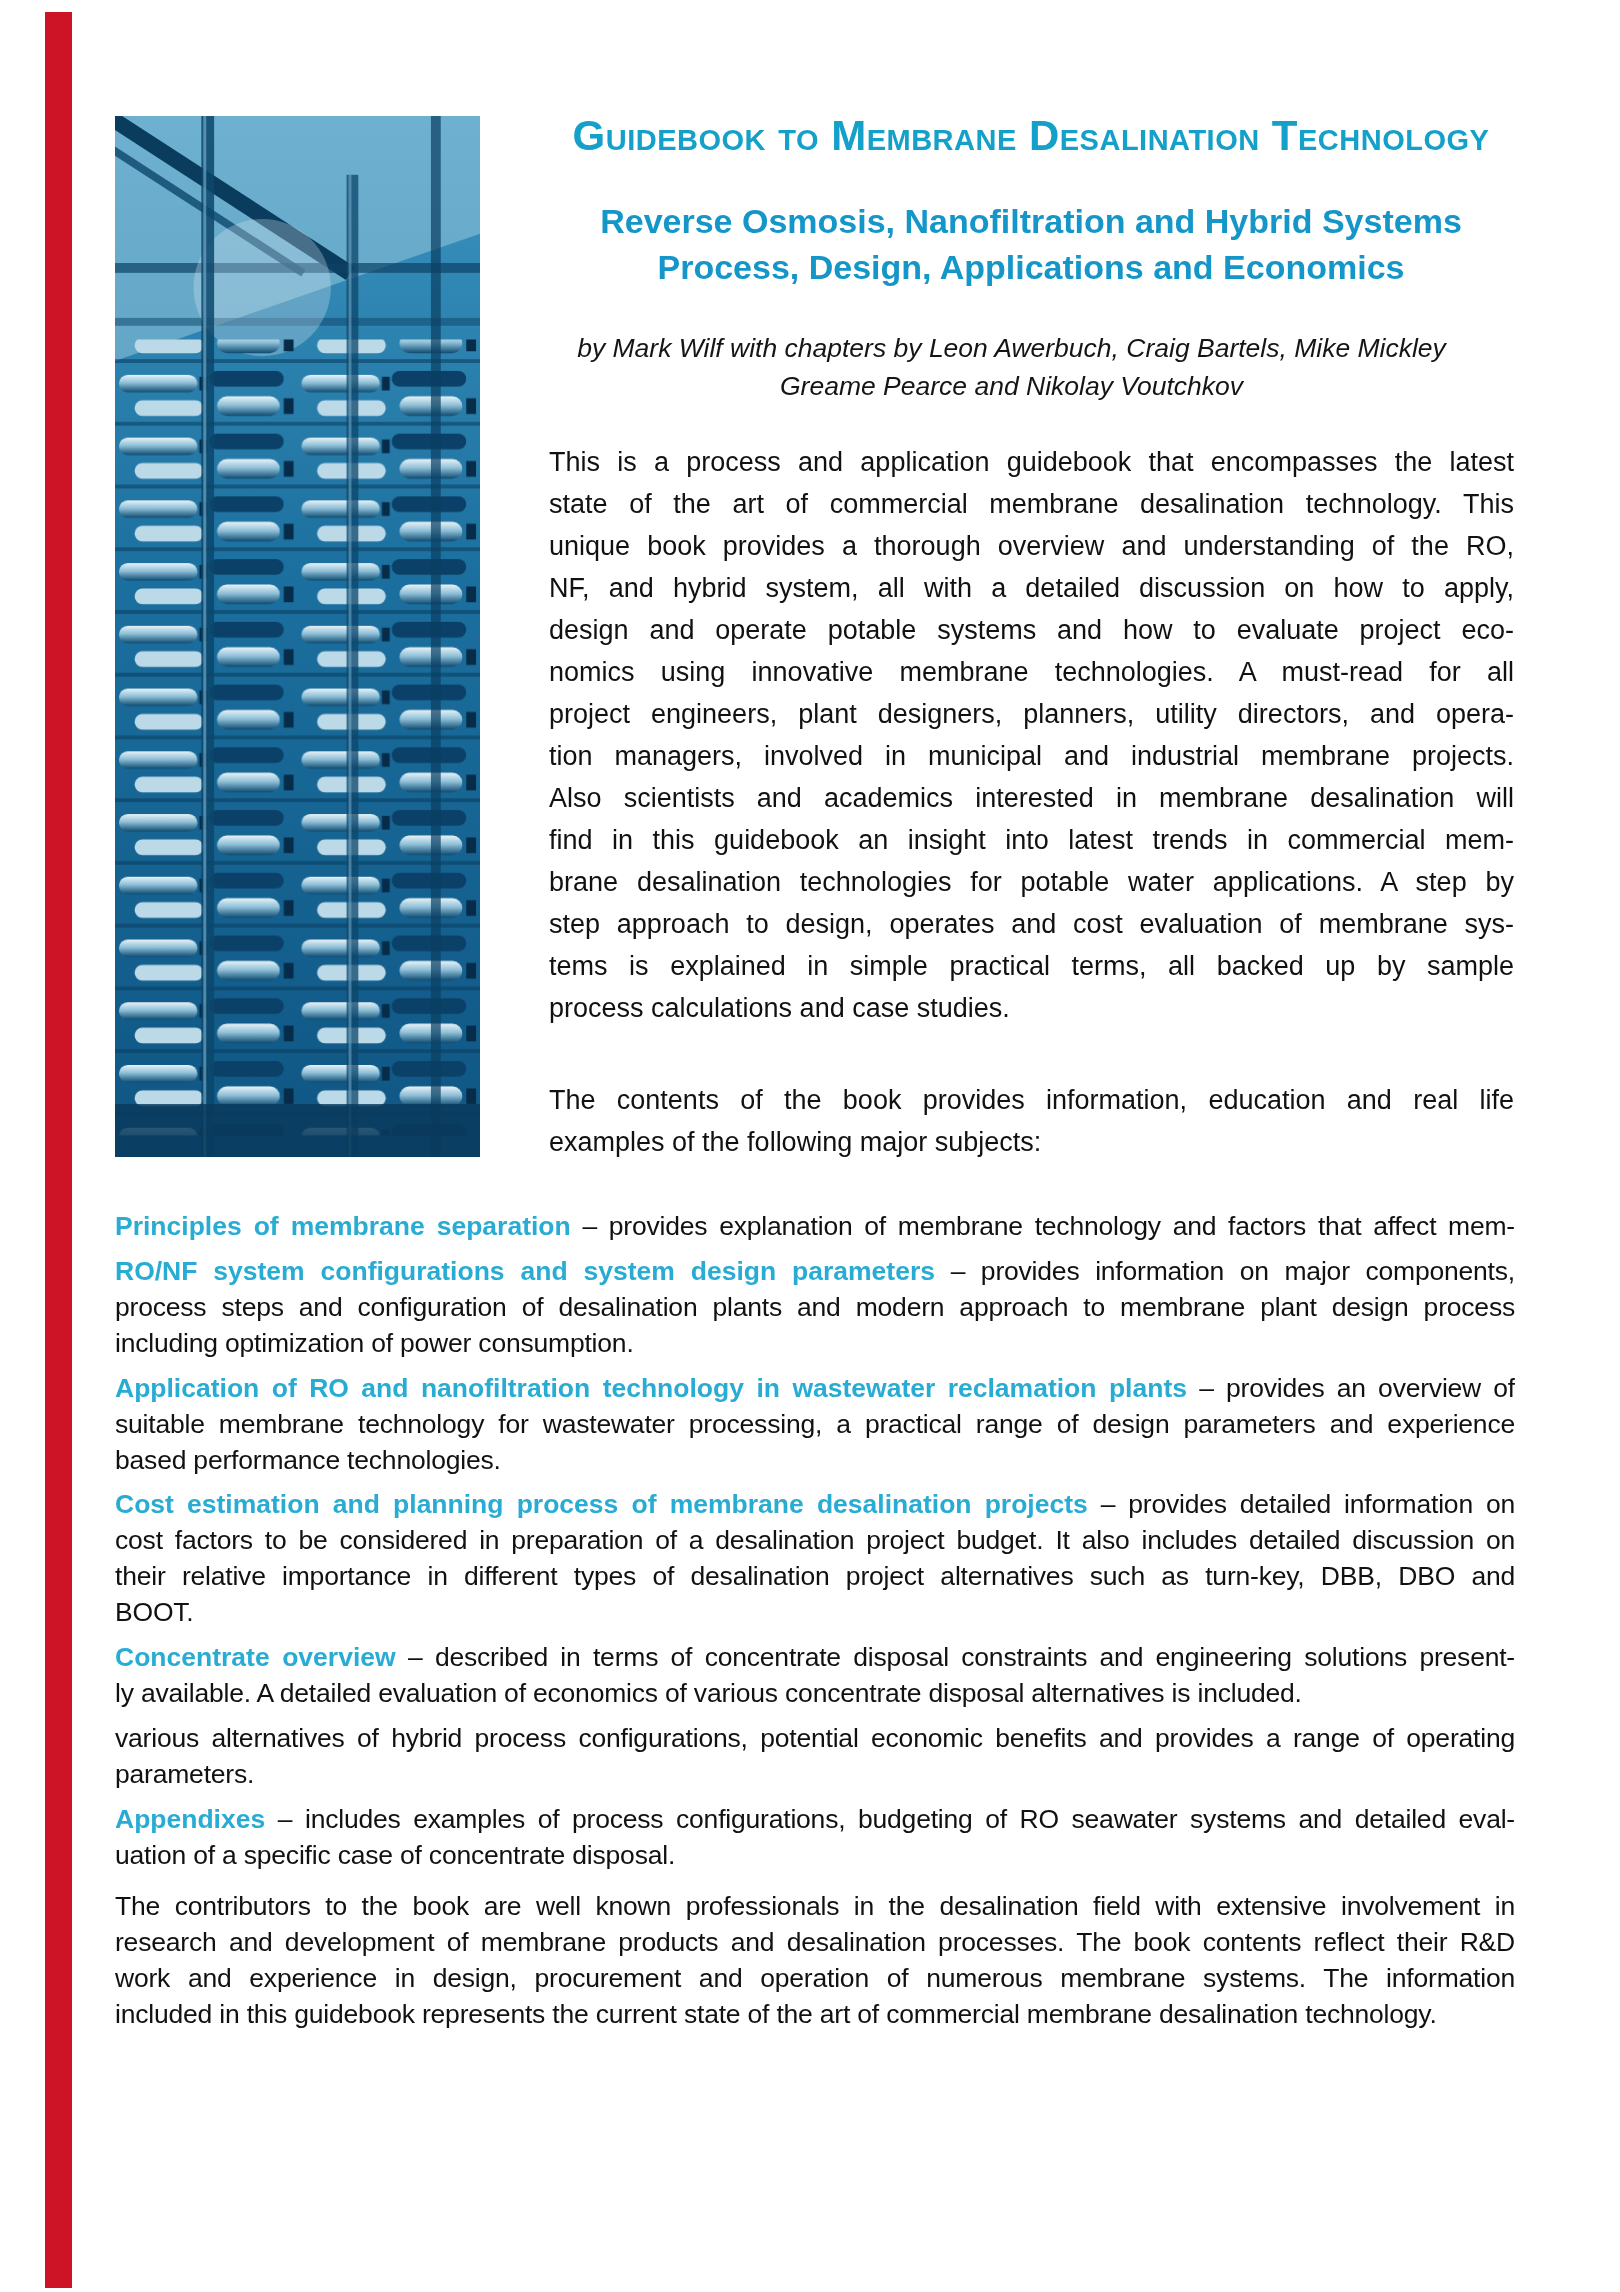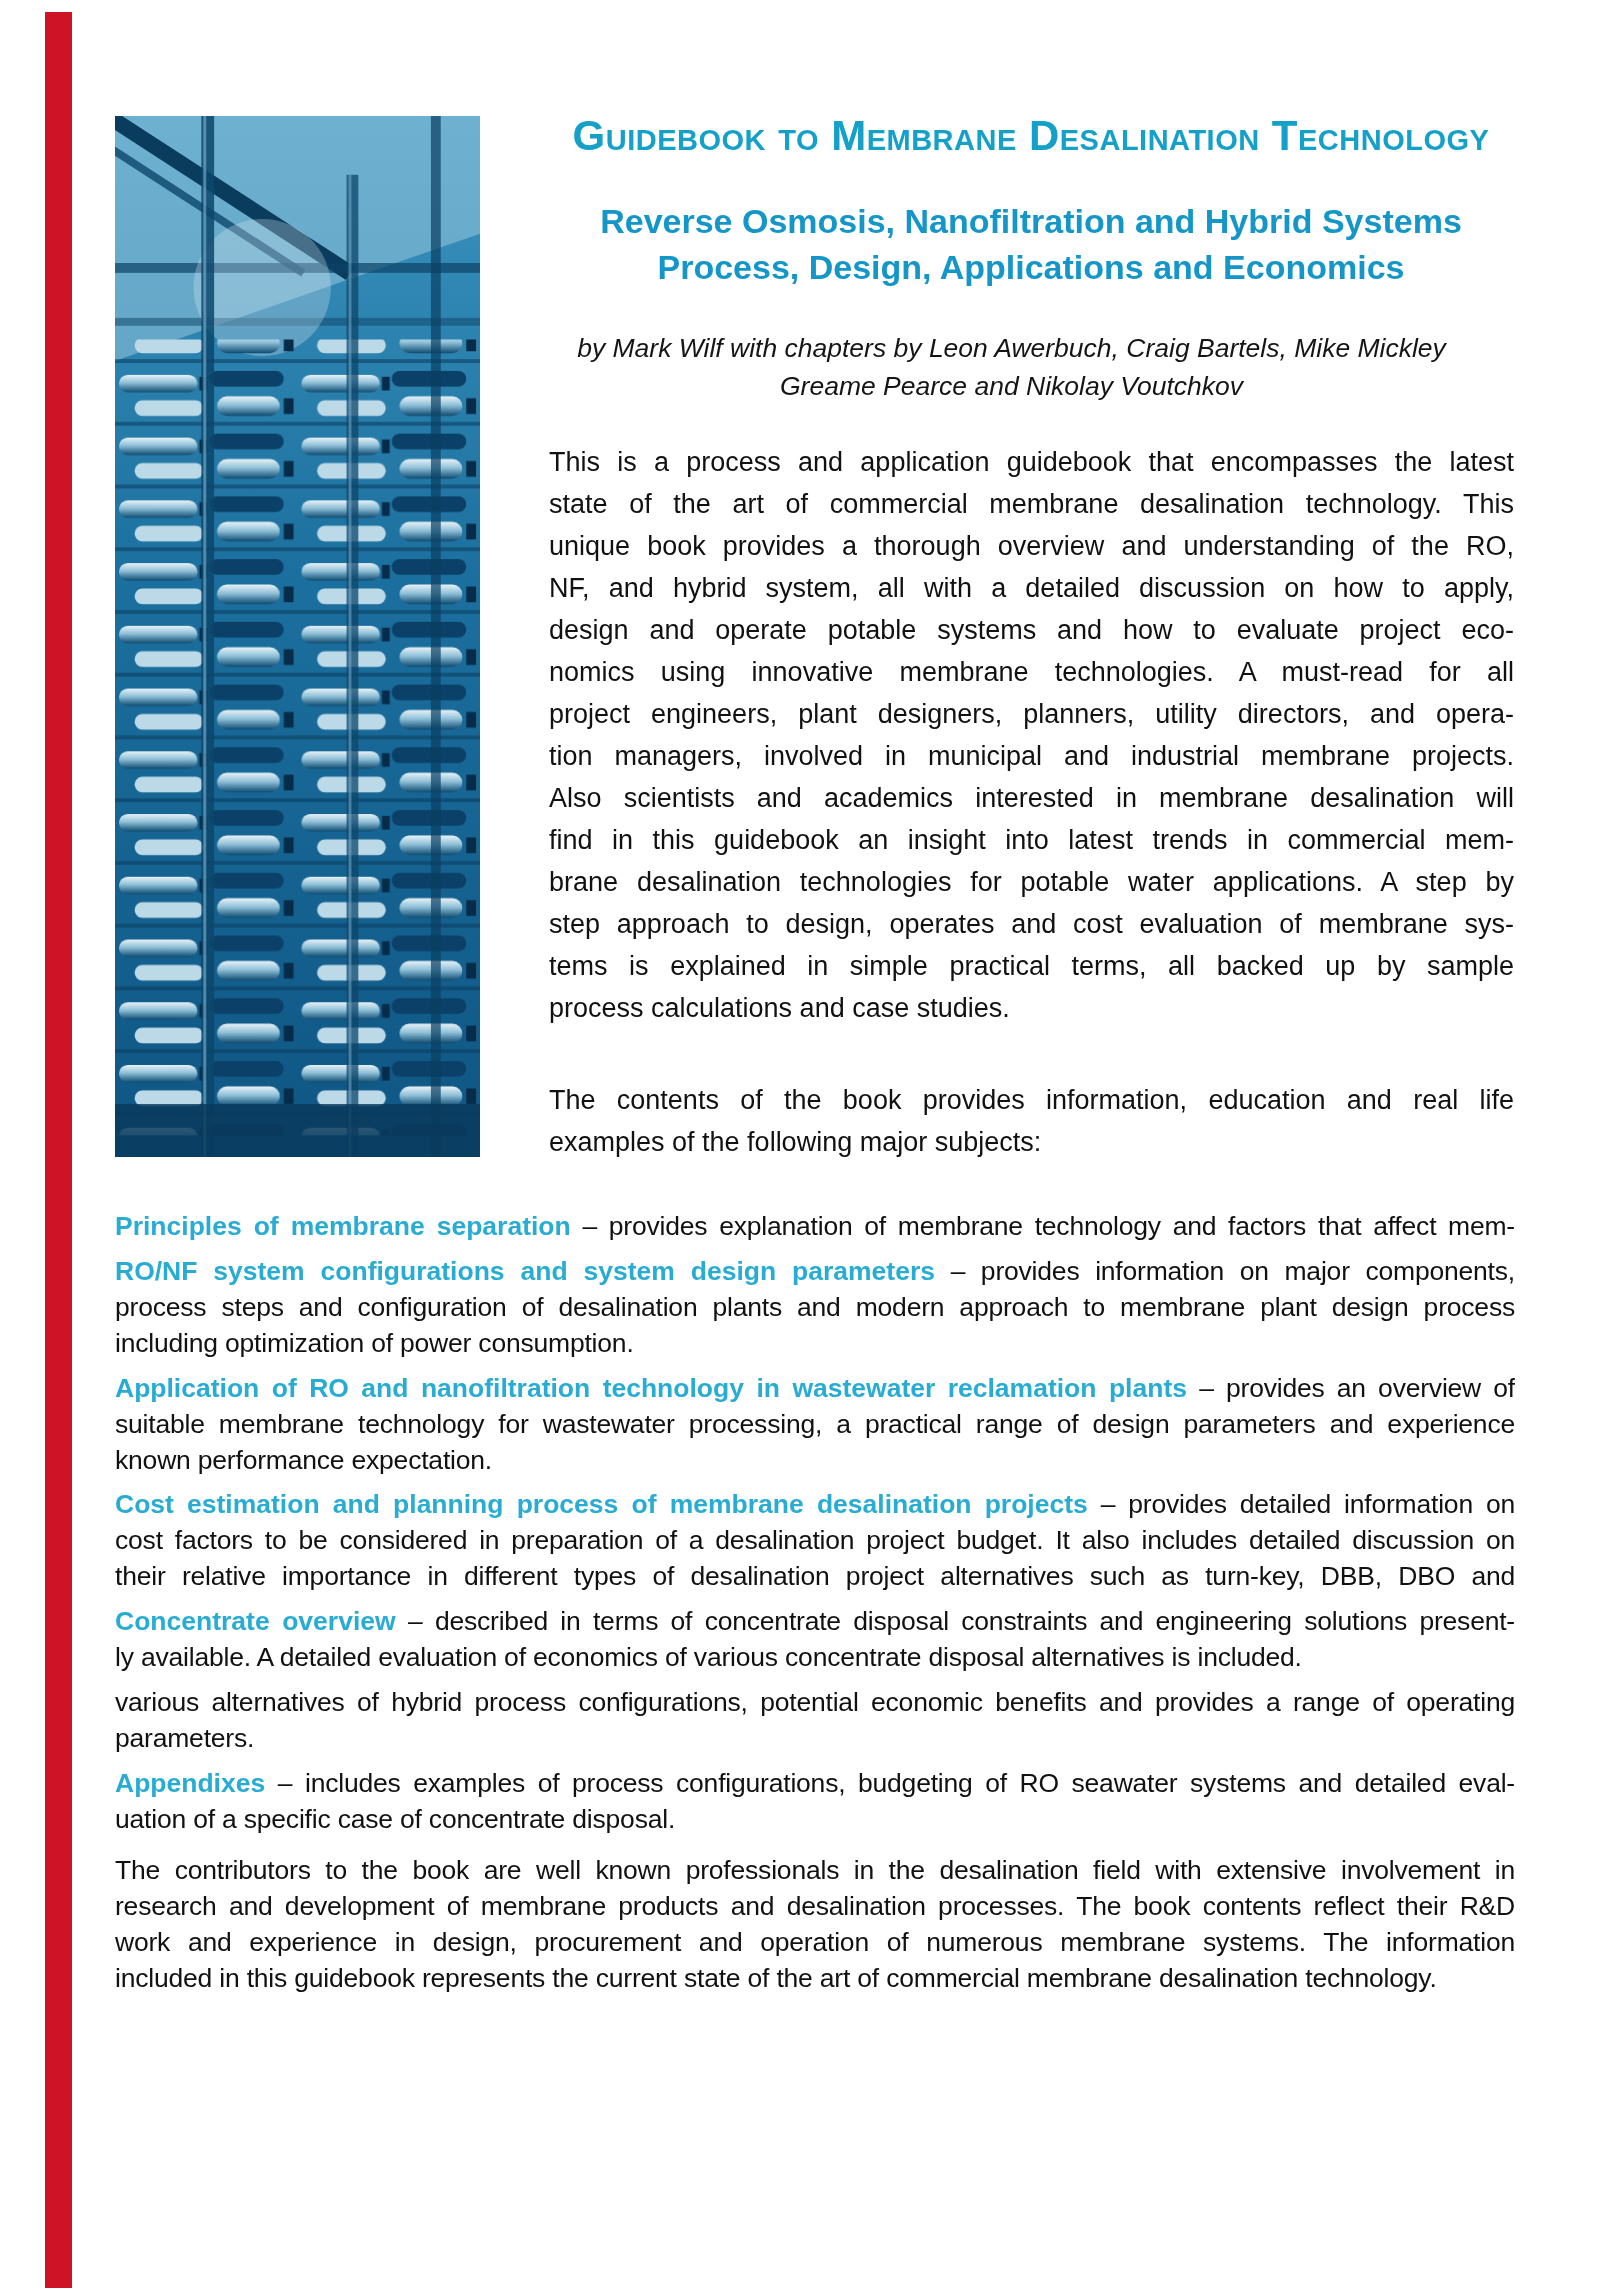--- a/index.html
+++ b/index.html
@@ -121,29 +121,30 @@
       <div>
           <div class="sline">process steps and configuration of desalination plants and modern approach to membrane plant design process</div>
           <div class="sline last">including optimization of power consumption.</div>
         </div>
     </div>
 
     <div class="section">
       <div class="sline"><span class="shead" style="color: rgb(40, 172, 212);">Application of RO and nanofiltration technology in wastewater reclamation plants</span><span> – provides an overview of</span></div>
       <div>
           <div class="sline">suitable membrane technology for wastewater processing, a practical range of design parameters and experience</div>
-          <div class="sline last">known performance expectation.</div>
+          <div class="sline last">based performance technologies.</div>
         </div>
     </div>
 
     <div class="section">
       <div class="sline"><span class="shead" style="color: rgb(40, 172, 212);">Cost estimation and planning process of membrane desalination projects</span><span> – provides detailed information on</span></div>
       <div>
           <div class="sline">cost factors to be considered in preparation of a desalination project budget. It also includes detailed discussion on</div>
           <div class="sline">their relative importance in different types of desalination project alternatives such as turn-key, DBB, DBO and</div>
+          <div class="sline last">BOOT.</div>
         </div>
     </div>
 
     <div class="section">
       <div class="sline"><span class="shead" style="color: rgb(40, 172, 212);">Concentrate overview</span><span> – described in terms of concentrate disposal constraints and engineering solutions present-</span></div>
       <div>
           <div class="sline last">ly available. A detailed evaluation of economics of various concentrate disposal alternatives is included.</div>
         </div>
     </div>
 

